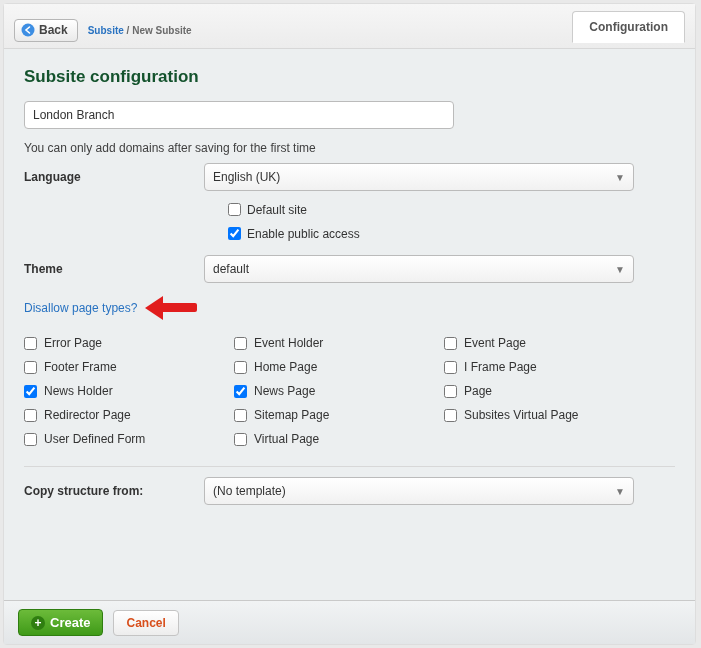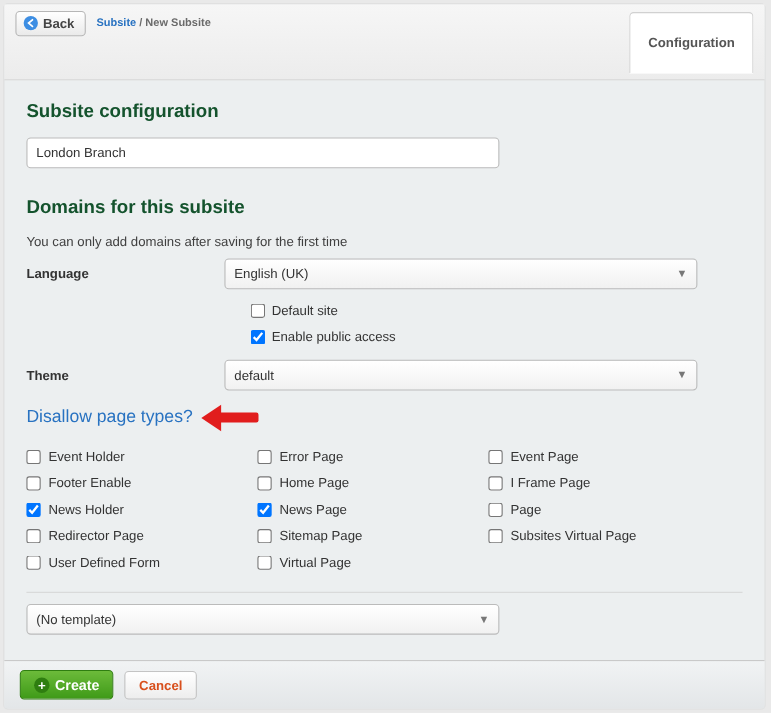--- a/index.html
+++ b/index.html
@@ -14,21 +14,21 @@
     position: relative;
   }
   .frame {
     position: absolute; inset: 3px 5px 3px 3px;
     background: #eceff0;
     border: 1px solid #ddd;
     border-radius: 4px;
   }
   .topbar {
     display: flex;
-    align-items: flex-start;
+    align-items: flex-end;
     justify-content: space-between;
     padding: 6px 6px 6px 10px;
     border-bottom: 1px solid #d7d7d7;
     background: linear-gradient(#f6f6f6,#ececec);
   }
   .back-btn {
     display: inline-flex;
     align-items: center;
     gap: 4px;
     background: linear-gradient(#ffffff,#eaeaea);
@@ -48,21 +48,21 @@
     margin-left: 10px;
     font-size: 10px;
     color: #6a6a6a;
     font-weight: bold;
   }
   .breadcrumb a { color: #2872c1; text-decoration: none; }
   .tab {
     background: #fff;
     border: 1px solid #ccc;
     border-bottom: 1px solid #fff;
-    padding: 20px 16px;
+    padding: 8px 16px;
     border-radius: 4px 4px 0 0;
     font-weight: bold;
     font-size: 12px;
     color: #555;
     position: relative;
     top: 1px;
     margin-right: 4px;
   }
   .left-top { display: flex; align-items: center; }
   .content { padding: 12px 20px 60px 20px; }
@@ -88,25 +88,25 @@
     color: #333;
   }
   .select {
     display: flex; align-items: center; justify-content: space-between;
     background: linear-gradient(#ffffff,#f1f1f1);
     cursor: pointer;
   }
   .select .chev { color:#777; font-size:10px; }
   .note { font-size: 12px; color: #404040; margin-bottom: 8px; }
   .check-row {
-    display: flex; align-items: flex-end; gap: 6px;
+    display: flex; align-items: flex-start; gap: 6px;
     margin-left: 204px; margin-bottom: 10px;
   }
   .check-row input[type=checkbox]{ width:13px;height:13px; }
-  .link { color:#2872c1; text-decoration:none; font-size:16px; }
+  .link { color:#2872c1; text-decoration:none; font-size:12px; }
   .disallow-row { display:flex;align-items:center;gap:6px;margin:8px 0 16px; }
   .arrow {
     width:58px;height:25px;position:relative;color:#e11d1d;
   }
   .arrow-body{
     position:absolute;left:18px;top:8px;width:36px;height:9px;
     background:#e11d1d;border-radius:2px;
   }
   .arrow-head{
     position:absolute;left:2px;top:1px;
@@ -174,21 +174,20 @@
     </div>
     <div class="tab">Configuration</div>
   </div>
 
   <div class="content">
     <h2 class="section">Subsite configuration</h2>
     <div class="row">
       <input class="input" type="text" value="London Branch" style="">
     </div>
 
-    <h2 class="section" style="margin-top:26px">Domains for this subsite</h2>
     <p class="note">You can only add domains after saving for the first time</p>
 
     <div class="row">
       <label class="side">Language</label>
       <div class="select">
         <span>English (UK)</span>
         <span class="chev">▼</span>
       </div>
     </div>
 
@@ -213,33 +212,33 @@
       <a href="#" class="link">Disallow page types?</a>
       <span class="arrow">
         <span class="arrow-head"></span>
           <span class="arrow-body"></span>
       </span>
     </div>
 
     <div class="grid" id="pt-grid">
         <label class="cb">
           <input type="checkbox" style="">
+          <span>Error Page</span>
+        </label>
+        <label class="cb">
+          <input type="checkbox" style="">
           <span>Event Holder</span>
         </label>
         <label class="cb">
           <input type="checkbox" style="">
-          <span>Error Page</span>
-        </label>
-        <label class="cb">
-          <input type="checkbox" style="">
           <span>Event Page</span>
         </label>
         <label class="cb">
           <input type="checkbox" style="">
-          <span>Footer Enable</span>
+          <span>Footer Frame</span>
         </label>
         <label class="cb">
           <input type="checkbox" style="">
           <span>Home Page</span>
         </label>
         <label class="cb">
           <input type="checkbox" style="">
           <span>I Frame Page</span>
         </label>
         <label class="cb">
@@ -272,20 +271,21 @@
         </label>
         <label class="cb">
           <input type="checkbox" style="">
           <span>Virtual Page</span>
         </label>
       </div>
 
     <div class="divider"></div>
 
     <div class="row">
+      <label class="side">Copy structure from:</label>
       <div class="select">
         <span>(No template)</span>
         <span class="chev">▼</span>
       </div>
     </div>
   </div>
 
   <div class="footer">
     <button class="btn-create">
       <span class="plus">+</span>

